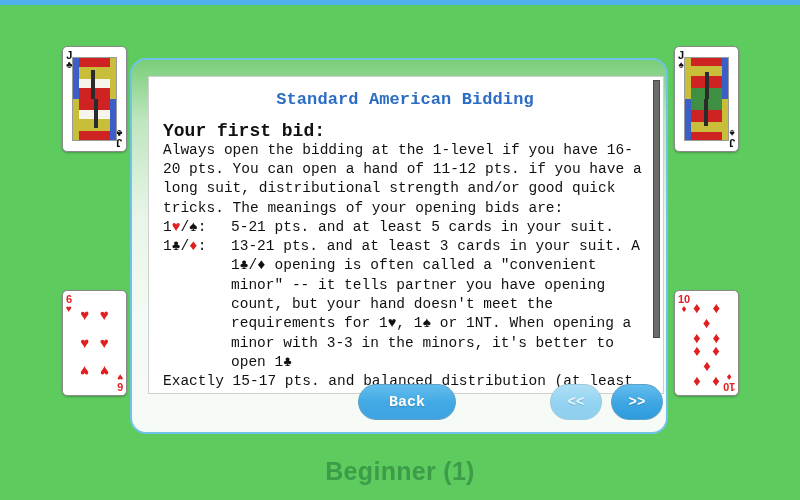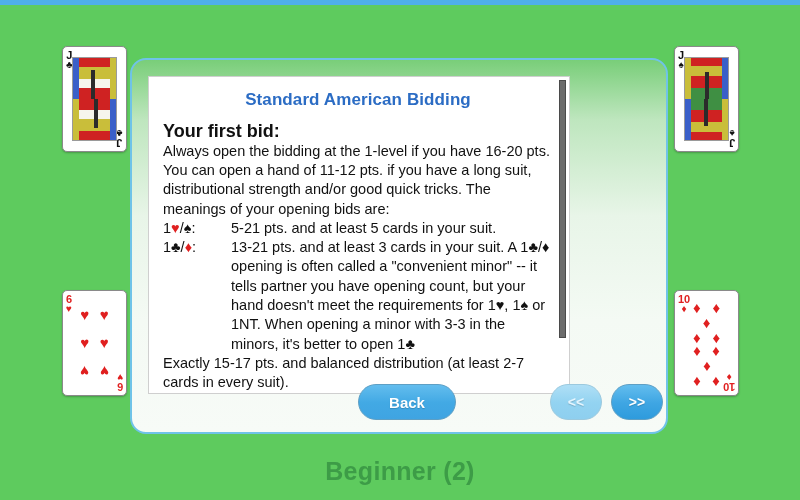--- a/index.html
+++ b/index.html
@@ -52,22 +52,22 @@
   .f-col{position:absolute;top:0;bottom:0;}
 
   
   #panel{
     position:absolute;left:130px;top:58px;width:538px;height:376px;
     border:2px solid #6FC3E8;border-radius:16px;
     background:linear-gradient(to bottom,#79CE79 0%,#BEE6BE 16%,#E8F5E8 42%,#F4FAF4 70%,#F7FBF7 100%);
     box-sizing:border-box;
   }
   #content-box{
-    position:absolute;left:16px;top:16px;width:422px;height:318px;
-    background:#ffffff;border:1px solid #cfcfcf;box-sizing:border-box;overflow:hidden;
+    position:absolute;left:16px;top:16px;width:516px;height:318px;
+    background:#ffffff;border:1px solid #cfcfcf;box-sizing:border-box;overflow:hidden;font-family:Liberation Mono, monospace;
   }
   #scroll-track{
     position:absolute;right:1px;top:1px;width:9px;height:316px;background:#ffffff;
   }
   #scroll-thumb{
     position:absolute;right:2px;top:2px;width:7px;height:258px;
     background:#6b6b6b;border:1px solid #4a4a4a;box-sizing:border-box;
   }
 
   #doc{padding:12px 16px 0 14px;color:#111;}
@@ -82,20 +82,21 @@
   .bidrow .lbl{width:68px;flex:0 0 68px;font-weight:normal;}
   .bidrow .desc{flex:1;}
 
   
   #btnbar{position:absolute;left:0;right:0;bottom:6px;height:44px;}
   .btn{
     position:absolute;color:#fff;font-weight:bold;
     display:flex;align-items:center;justify-content:center;
     border-radius:999px;box-sizing:border-box;cursor:pointer;
     text-shadow:0 1px 1px rgba(0,0,0,.18);
+    font-family:Liberation Mono, monospace;
   }
   #back-button{
     left:226px;top:2px;width:98px;height:36px;font-size:15px;
     background:linear-gradient(to bottom,#63BDEE 0%,#42A9E4 52%,#3FA4E2 100%);
     border:1px solid #5E9FC4;
   }
   #prev-button{
     left:418px;top:2px;width:52px;height:36px;font-size:14px;
     background:linear-gradient(to bottom,#AFDFF6 0%,#93D3F1 52%,#8ECFEF 100%);
     border:1px solid #9BC9DE;color:#E6F6FF;
@@ -261,16 +262,16 @@
     </div>
 
     <div id="btnbar">
       <div class="btn" id="back-button">Back</div>
       <div class="btn" id="prev-button">&lt;&lt;</div>
       <div class="btn" id="next-button">&gt;&gt;</div>
     </div>
 
   </div>
 
-  <div id="footer-label">Beginner (2)</div>
+  <div id="footer-label">Beginner (1)</div>
   <div id="bottom-strip"></div>
 
 </div>
 
 </body></html>

